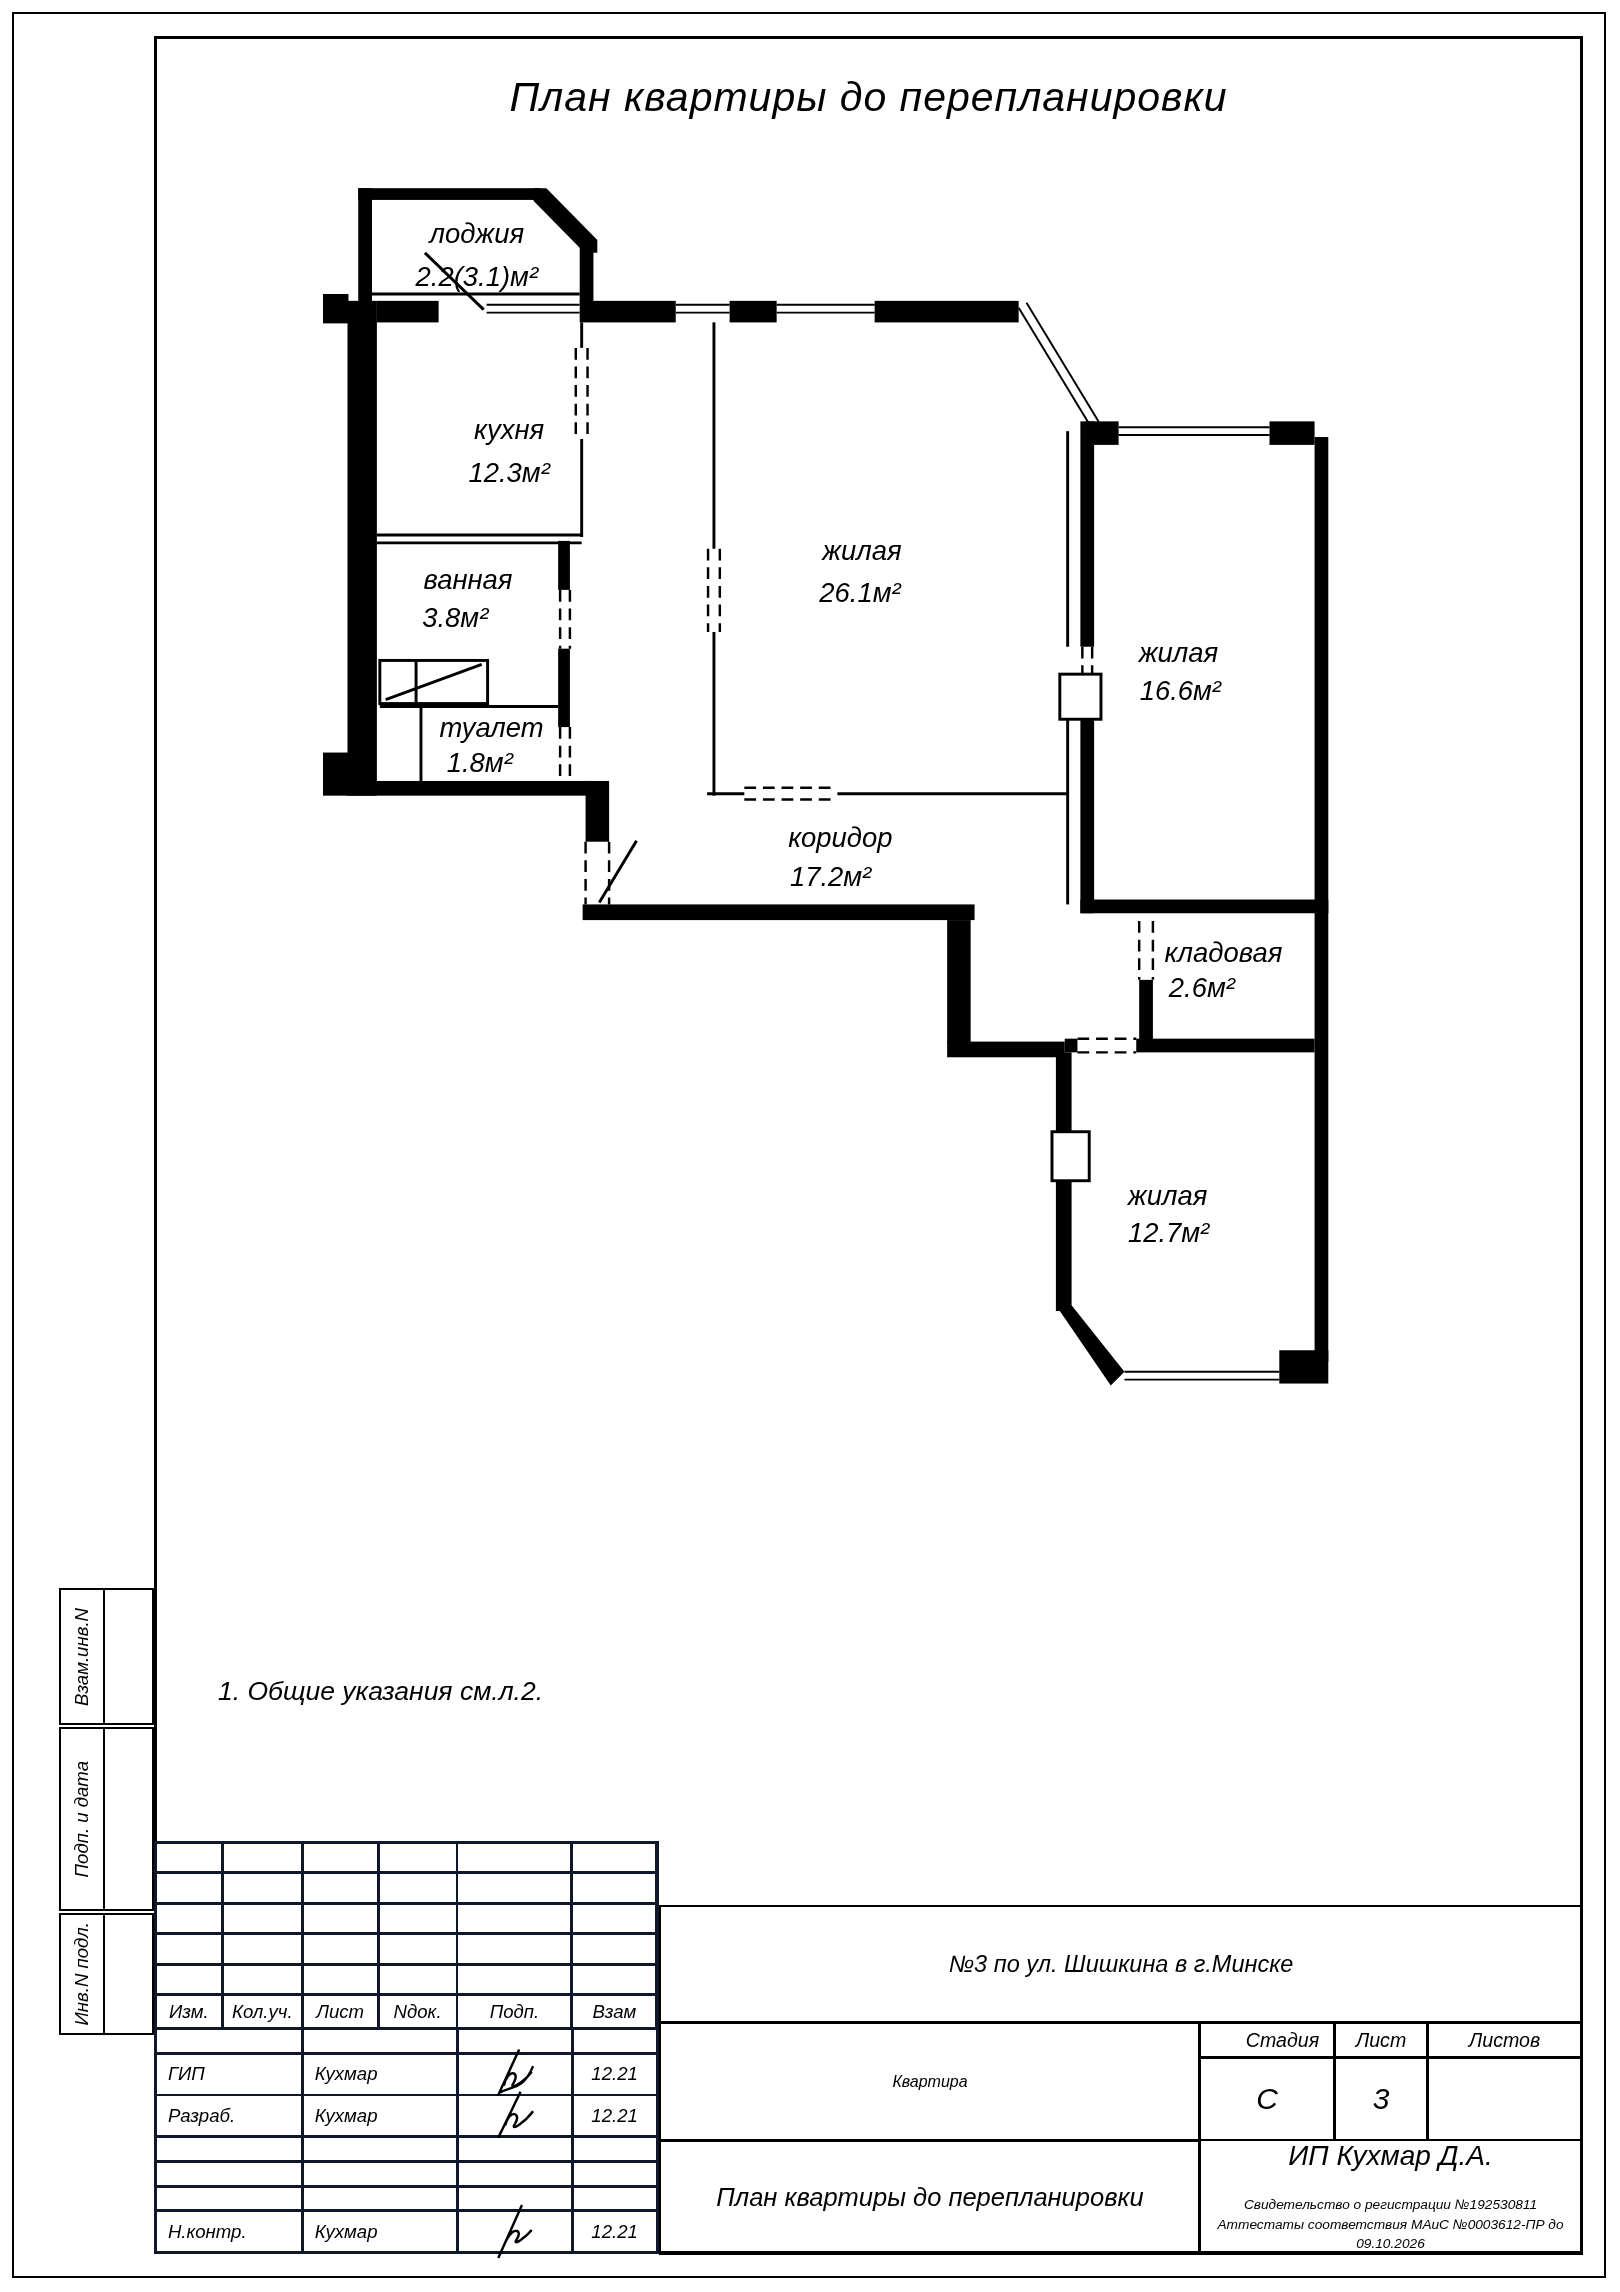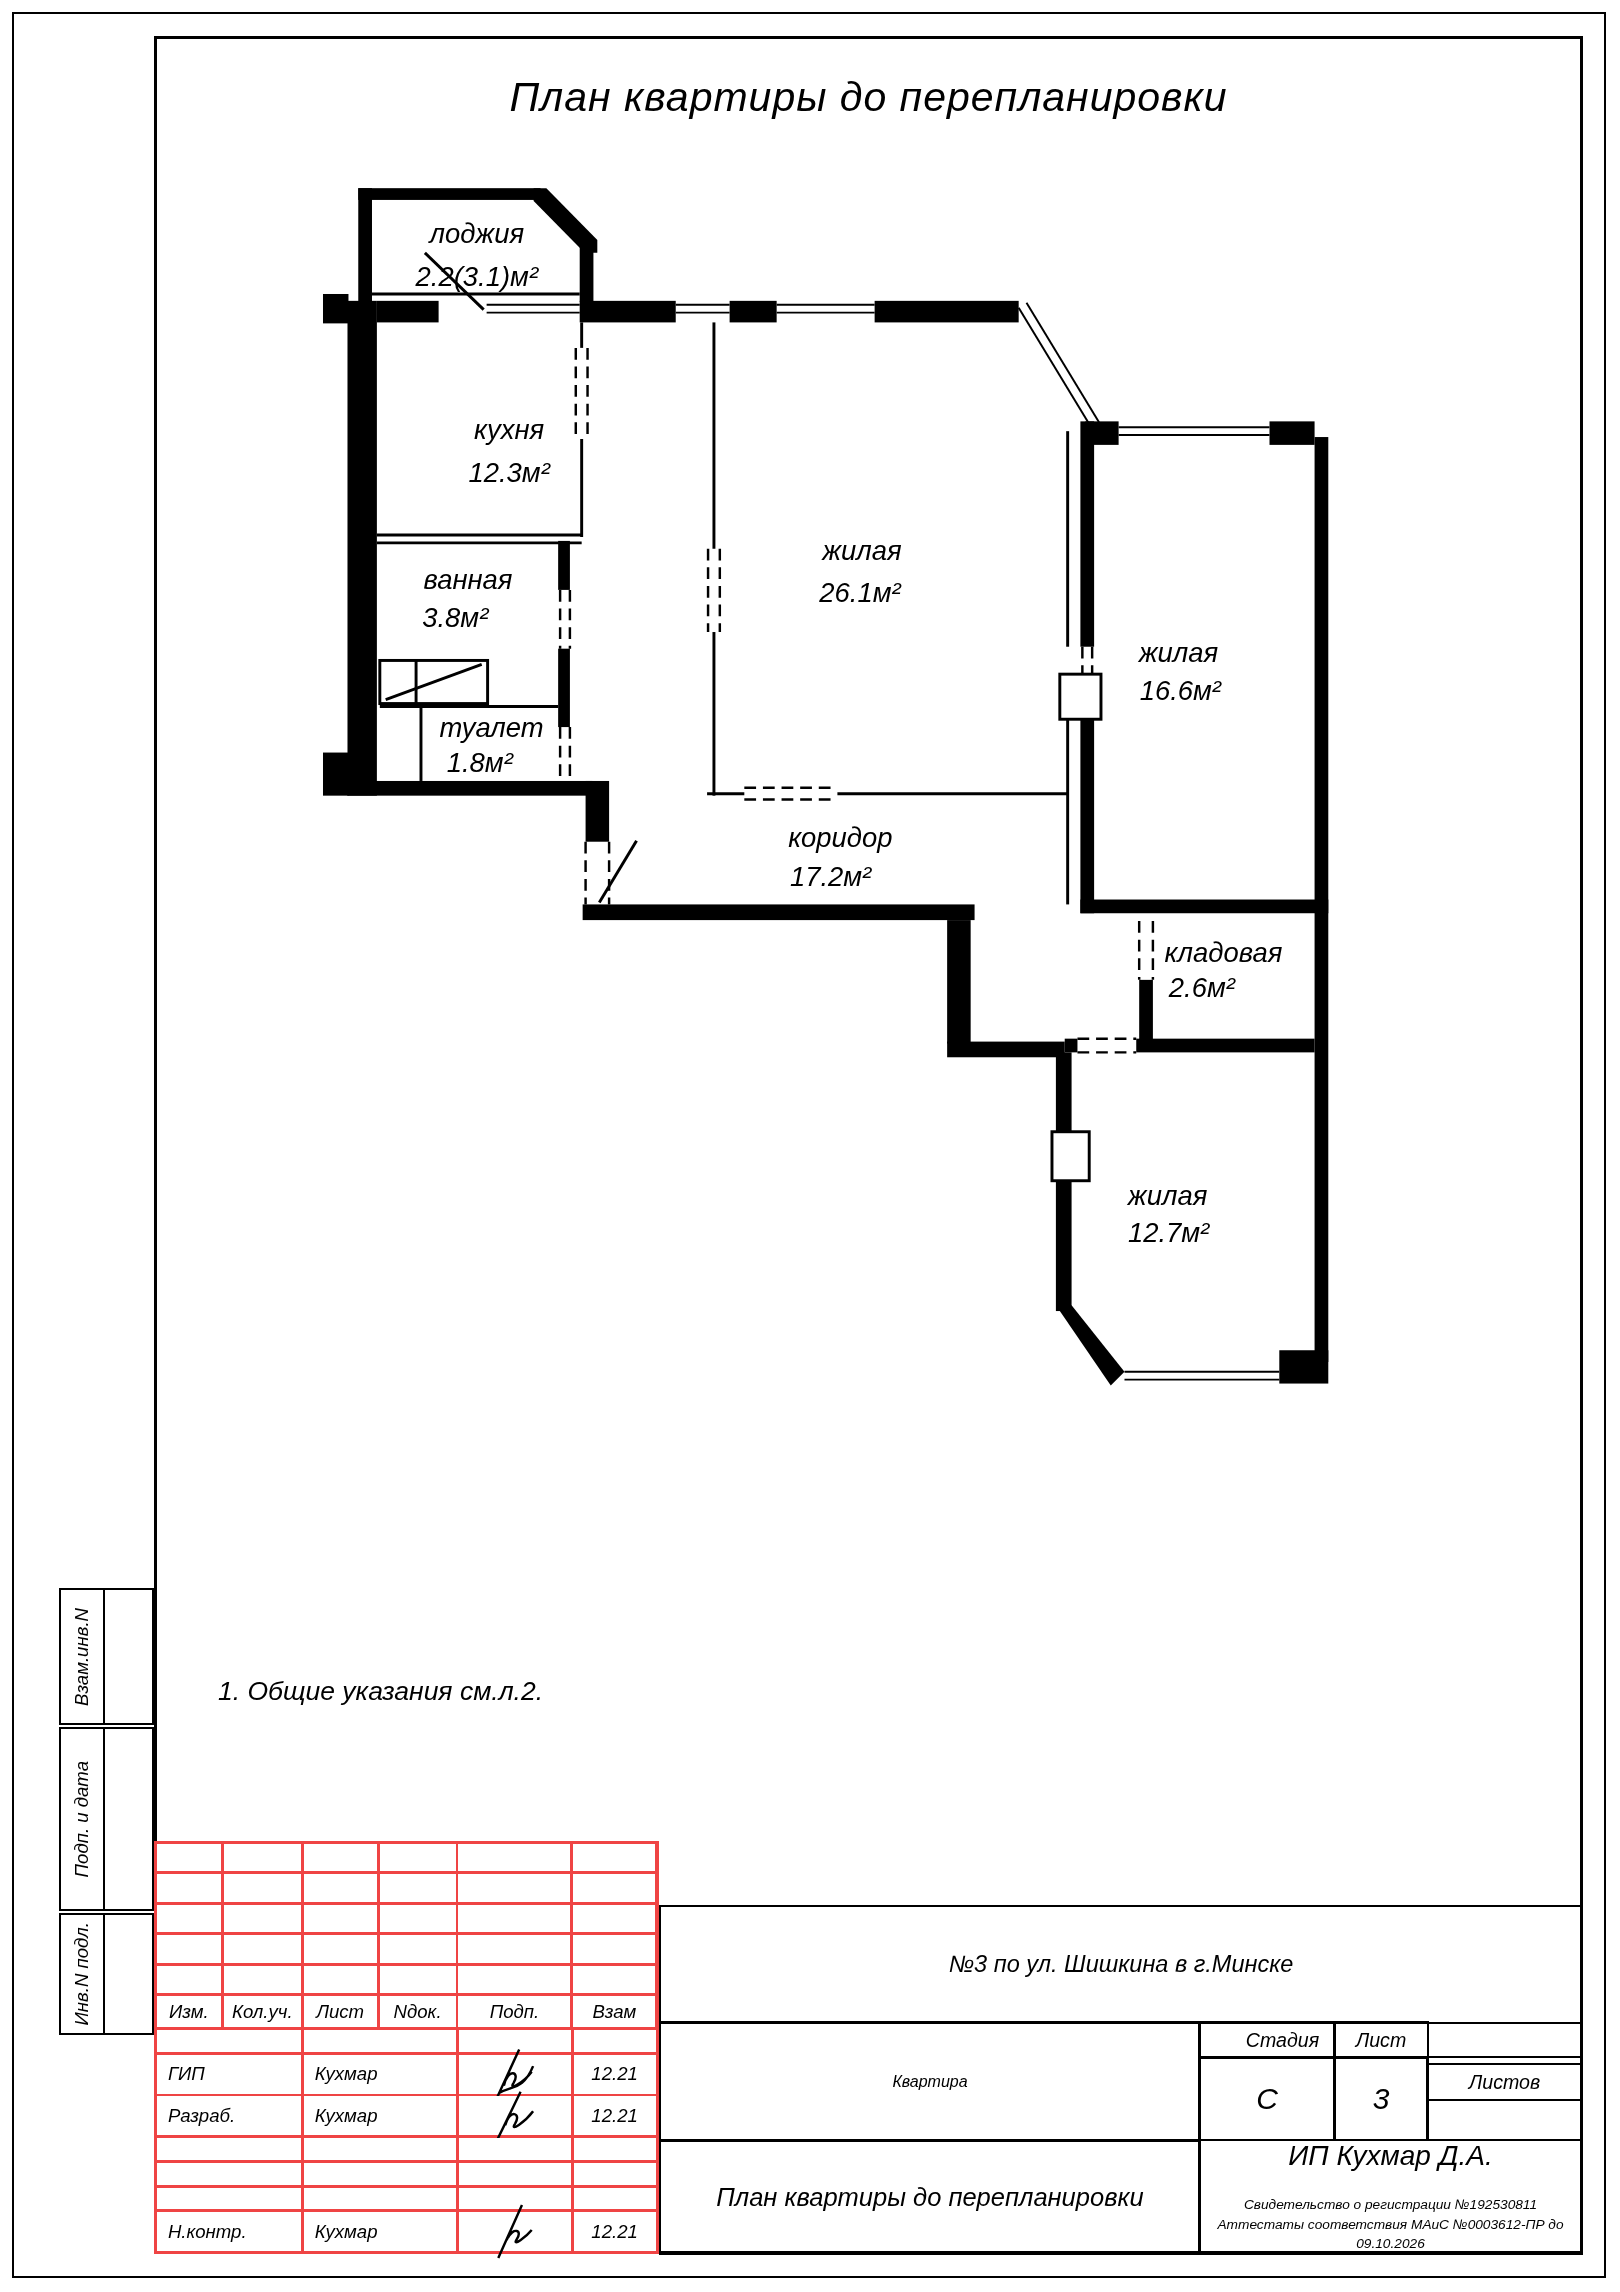--- a/index.html
+++ b/index.html
@@ -13,21 +13,21 @@
   .page-title{position:absolute;left:154px;top:74px;width:1429px;text-align:center;
         font-size:41px;letter-spacing:1px;}
   .note{position:absolute;left:218px;top:1676px;font-size:26.5px;}
   
   .sbox{position:absolute;box-sizing:border-box;border:2.9px solid #000;display:flex;}
   .sbox .lab{width:44px;border-right:2.9px solid #000;box-sizing:border-box;
         display:flex;align-items:center;justify-content:center;}
   .sbox .lab span{writing-mode:vertical-rl;transform:rotate(180deg);font-size:18.6px;white-space:nowrap;}
   .sbox .emptycol{flex:1;}
   
-  .gridtbl{position:absolute;box-sizing:border-box;background:#ef4444;display:grid;gap:2.9px;padding:2.9px;}
+  .gridtbl{position:absolute;box-sizing:border-box;background:#0f172a;display:grid;gap:2.9px;padding:2.9px;}
   .gridtbl>div{background:#fff;display:flex;align-items:center;justify-content:center;
         font-size:18.6px;overflow:visible;}
   .gridtbl>div.lft{justify-content:flex-start;padding-left:11px;box-sizing:border-box;}
   
   .cell{position:absolute;box-sizing:border-box;border:2.9px solid #000;display:flex;
         flex-direction:column;align-items:center;justify-content:center;text-align:center;}
   .proj{font-size:23.5px;line-height:1.55;}
   .bigval{font-size:30px;}
   .company-name{font-size:28px;margin-bottom:23px;}
   .cert{font-size:13.7px;line-height:1.45;}
@@ -290,21 +290,21 @@
   <div class="cell" style="left:659px;top:2021px;width:542px;height:121px;font-size:16px;">
     <div>Квартира</div>
   </div>
 
   <div class="cell" style="left:1198px;top:2021px;width:138px;height:38px;font-size:19.6px;padding-left:31px;">
     <div>Стадия</div>
   </div>
   <div class="cell" style="left:1333px;top:2021px;width:96px;height:38px;font-size:19.6px;">
     <div>Лист</div>
   </div>
-  <div class="cell" style="left:1426px;top:2021px;width:157px;height:38px;font-size:19.6px;margin-top:42px;">
+  <div class="cell" style="left:1426px;top:2021px;width:157px;height:38px;font-size:19.6px;">
     <div>Листов</div>
   </div>
 
   <div class="cell bigval" style="left:1198px;top:2056px;width:138px;height:85px;">
     <div>С</div>
   </div>
   <div class="cell bigval" style="left:1333px;top:2056px;width:96px;height:85px;">
     <div>3</div>
   </div>
   <div class="cell bigval" style="left:1426px;top:2056px;width:157px;height:85px;">

